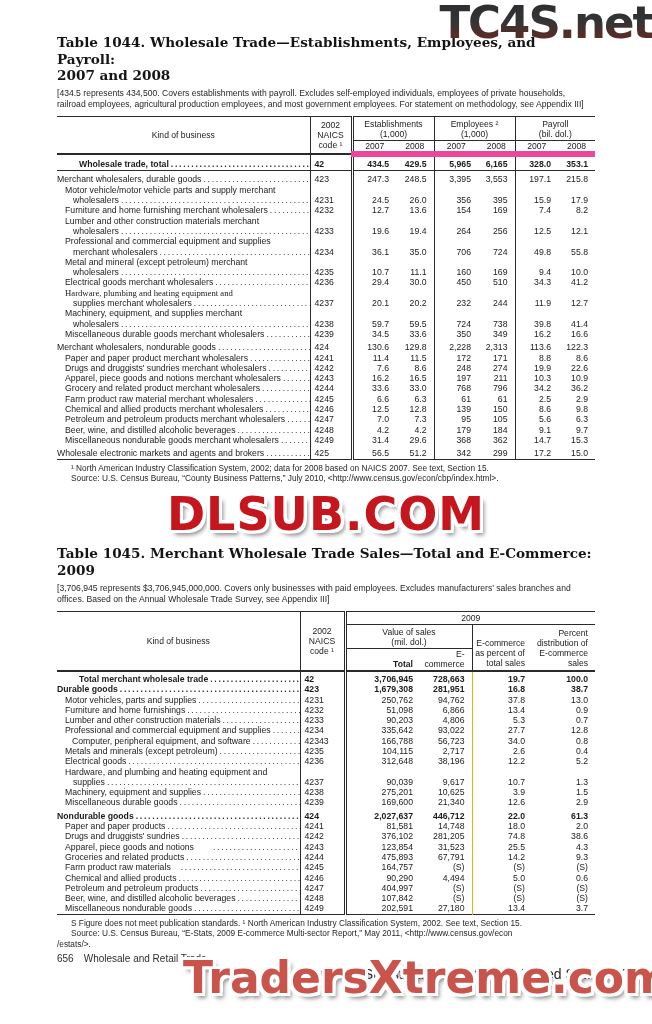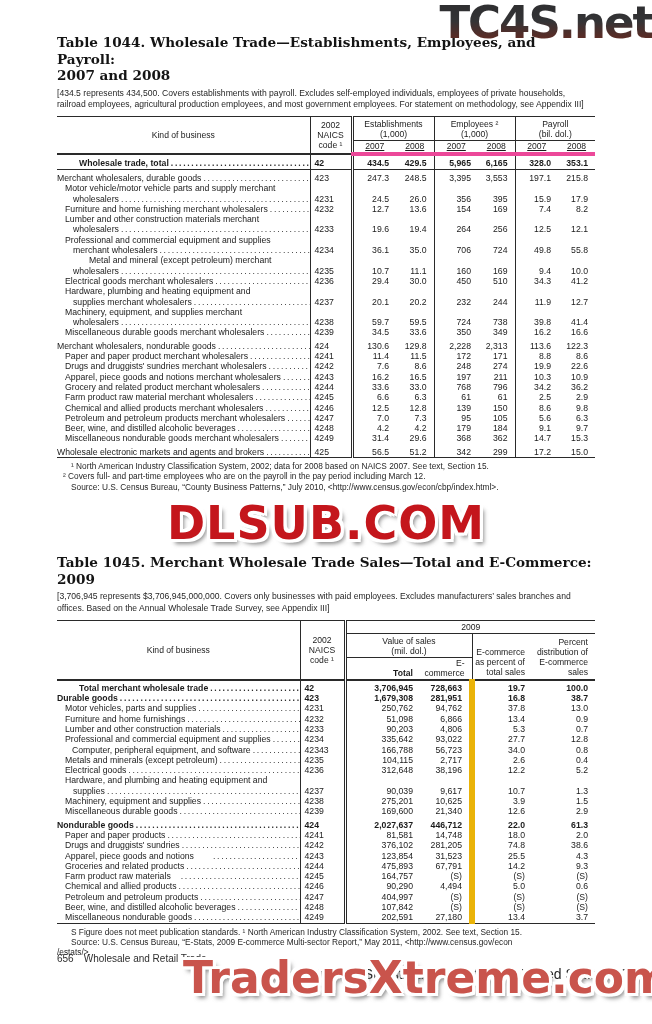--- a/index.html
+++ b/index.html
@@ -14,32 +14,32 @@
   table { border-collapse:collapse; table-layout:fixed; width:538px; margin-top:6px;
           border-top:1px solid #2a2a2a; border-bottom:1px solid #2a2a2a; font-size:8.7px; }
   th, td { padding:0; font-weight:normal; }
   thead th { font-size:8.6px; line-height:10px; text-align:center; vertical-align:middle; color:#1b1b1b; }
 
   th.kind { border-bottom:2px solid #2a2a2a; }
   th.naics-h { border-bottom:2px solid #2a2a2a; white-space:pre-line; border-left:1px solid #2a2a2a; border-right:3px double #2a2a2a; }
   .t44 th.grp { border-bottom:1px solid #2a2a2a; padding:2px 0 1px; }
   .t44 th.g0 { border-left:3px double #2a2a2a; }
   .t44 th.g1, .t44 th.g2 { border-left:1px solid #2a2a2a; }
-  .t44 tr.years th { border-bottom:4px solid #ec4899; height:13px;text-decoration:underline; }
+  .t44 tr.years th { border-bottom:6px solid #ec4899; height:13px; }
   .t44 th.yr0 { border-left:3px double #2a2a2a; }
   .t44 th.yr2, .t44 th.yr4 { border-left:1px solid #2a2a2a; }
 
   .t45 th.y2009 { border-left:3px double #2a2a2a; border-bottom:1px solid #2a2a2a; height:13px; }
   .t45 th.vos { border-left:3px double #2a2a2a; border-bottom:1px solid #2a2a2a; padding:2px 0 1px; }
   .t45 th.pcth { white-space:pre-line; text-align:right; vertical-align:bottom; padding:0 7px 2px 0; border-bottom:2px solid #2a2a2a; line-height:10px; }
   .t45 th.p1 { border-left:1px solid #2a2a2a; }
   .t45 tr.subcols th { text-align:right; vertical-align:bottom; padding:0 7px 1px 0; border-bottom:2px solid #2a2a2a; height:14px; }
   .t45 th.subT { border-left:3px double #2a2a2a;font-weight:bold; }
   .t45 td.naics2 { border-left:1px solid #2a2a2a; border-right:3px double #2a2a2a; }
-  .t45 td.c2 { border-left:6px solid #eab308; }
+  .t45 td.c2 { border-left:1px solid #eab308; }
   .t44 td.naics2 { border-left:1px solid #2a2a2a; border-right:3px double #2a2a2a; }
   .t44 td.c2, .t44 td.c4 { border-left:1px solid #2a2a2a; }
 
   tbody td { vertical-align:bottom; line-height:10.3px; }
   tbody tr:first-child td { padding-top:2px; }
   td.lbl { overflow:hidden; }
   .lline { display:flex; line-height:10.3px; white-space:nowrap; }
   .leader { flex:1 1 auto; overflow:hidden; white-space:nowrap; margin-left:2px; }
   .leader::after { content:"................................................................................................................................"; letter-spacing:1.7px; color:#2e2e2e; }
   td.naics { text-align:left; padding-left:4px; }
@@ -215,21 +215,21 @@
           <td class="naics naics2">4234</td>
           <td class="num c0">36.1</td>
           <td class="num c1">35.0</td>
           <td class="num c2">706</td>
           <td class="num c3">724</td>
           <td class="num c4">49.8</td>
           <td class="num c5">55.8</td>
         </tr>
         <tr>
           <td class="lbl">
-            <div class="lline" style="padding-left: 8px; margin-left: 24px;">
+            <div class="lline" style="padding-left: 8px;">
               <span class="txt">Metal and mineral (except petroleum) merchant</span>
             </div>
             <div class="lline" style="padding-left: 16px;">
               <span class="txt">wholesalers</span>
               <span class="leader"></span>
             </div>
           </td>
           <td class="naics naics2">4235</td>
           <td class="num c0">10.7</td>
           <td class="num c1">11.1</td>
@@ -248,21 +248,21 @@
           <td class="naics naics2">4236</td>
           <td class="num c0">29.4</td>
           <td class="num c1">30.0</td>
           <td class="num c2">450</td>
           <td class="num c3">510</td>
           <td class="num c4">34.3</td>
           <td class="num c5">41.2</td>
         </tr>
         <tr>
           <td class="lbl">
-            <div class="lline" style="padding-left: 8px;">
+            <div class="lline" style="padding-left: 8px; font-family: Liberation Serif, serif;">
               <span class="txt">Hardware, plumbing and heating equipment and</span>
             </div>
             <div class="lline" style="padding-left: 16px;">
               <span class="txt">supplies merchant wholesalers</span>
               <span class="leader"></span>
             </div>
           </td>
           <td class="naics naics2">4237</td>
           <td class="num c0">20.1</td>
           <td class="num c1">20.2</td>
@@ -467,21 +467,20 @@
           <td class="num c2">342</td>
           <td class="num c3">299</td>
           <td class="num c4">17.2</td>
           <td class="num c5">15.0</td>
         </tr>
       </tbody>
   </table>
 
   <div class="fn" id="fn44">
       <div class="ln ind1">¹ North American Industry Classification System, 2002; data for 2008 based on NAICS 2007. See text, Section 15.</div>
-      <div class="ln ind2">² Covers full- and part-time employees who are on the payroll in the pay period including March 12.</div>
       <div class="ln ind1">Source: U.S. Census Bureau, “County Business Patterns,” July 2010, &lt;http://www.census.gov/econ/cbp/index.html&gt;.</div>
     </div>
 
   <div class="wm wm-mid outline-red">DLSUB.COM</div>
 
   <div class="tbl-title">Table 1045. Merchant Wholesale Trade Sales—Total and E-Commerce: 2009</div>
   <div class="tbl-note">[3,706,945 represents $3,706,945,000,000. Covers only businesses with paid employees. Excludes manufacturers’ sales branches and offices. Based on the Annual Wholesale Trade Survey, see Appendix III]</div>
 
   <table id="t45" class="t45">
     <colgroup>

